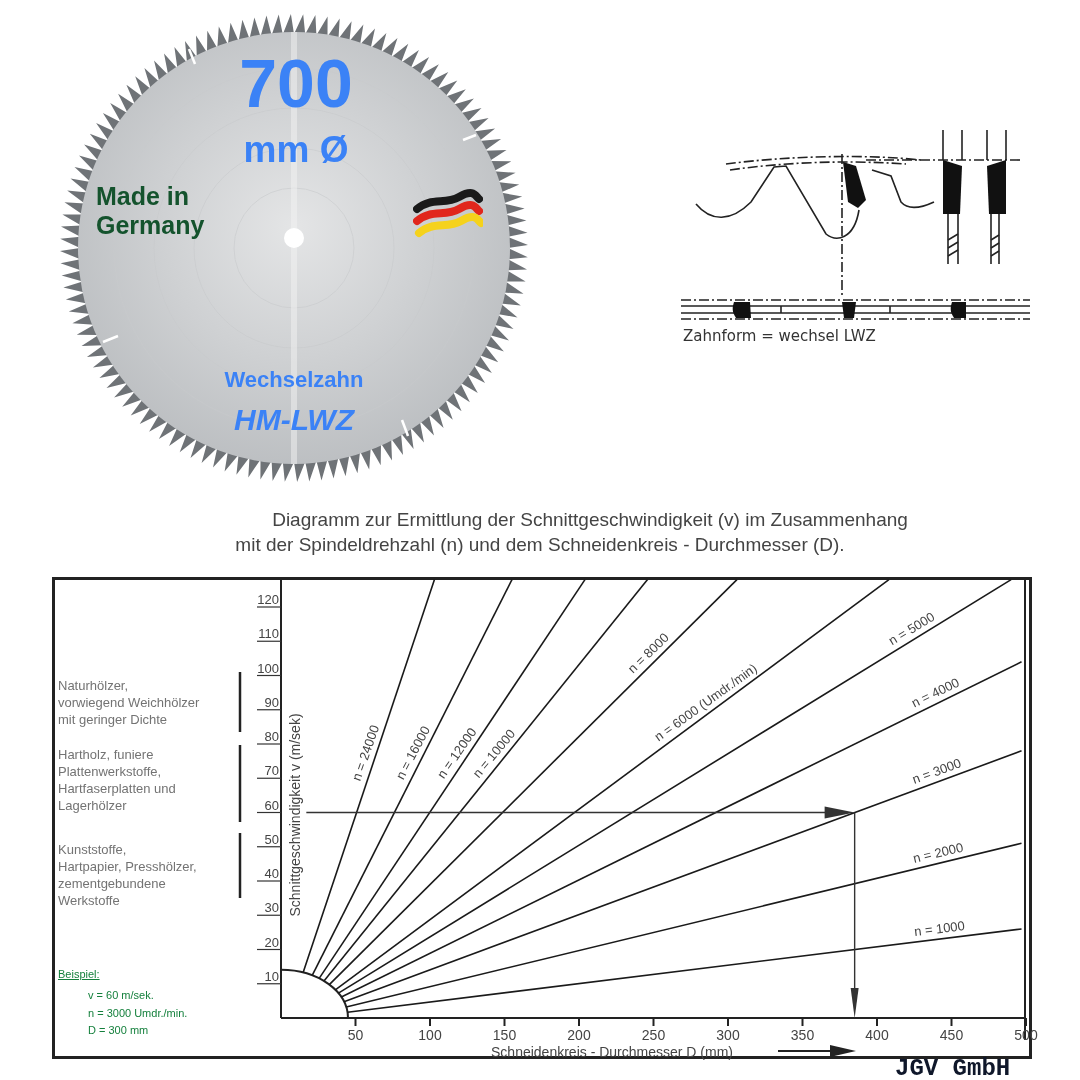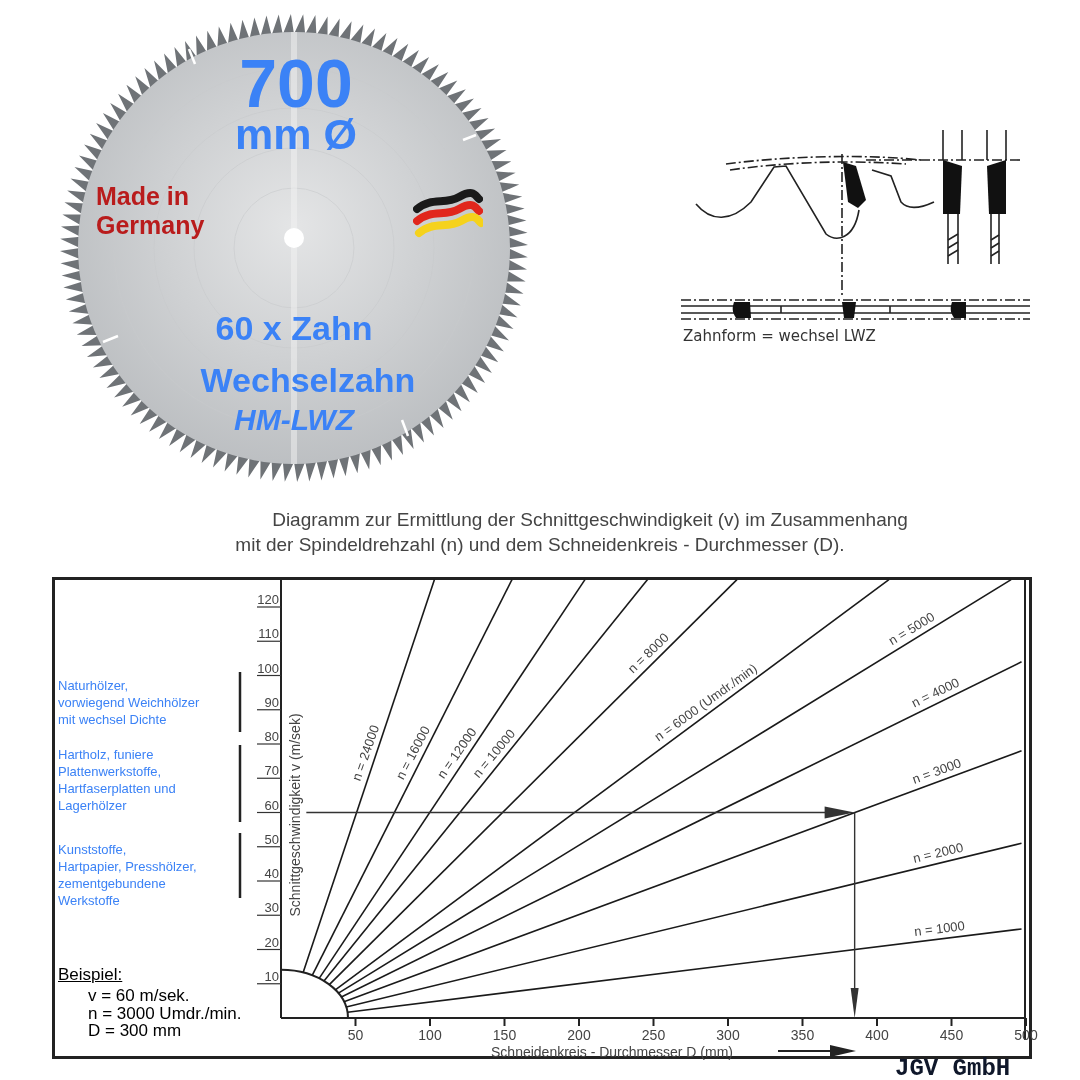--- a/index.html
+++ b/index.html
@@ -1,28 +1,28 @@
 <!DOCTYPE html>
 <html><head>
 <meta charset="utf-8">
 <style>
   html,body{margin:0;padding:0;background:#fff;}
   body{width:1080px;height:1080px;position:relative;overflow:hidden;font-family:"Liberation Sans",sans-serif;}
   .abs{position:absolute;}
   #blade-wrap{left:58px;top:12px;width:472px;height:472px;}
   .blade-text{position:absolute;font-family:"Liberation Sans",sans-serif;font-weight:bold;color:#3b82f6;text-align:center;white-space:nowrap;}
-  .mig{position:absolute;font-family:"Liberation Sans",sans-serif;font-weight:bold;color:#b91c1c;font-size:25px;line-height:29px;}
+  .mig{position:absolute;font-family:"Liberation Sans",sans-serif;font-weight:bold;color:#14532d;font-size:25px;line-height:29px;}
   #tooth-svg{left:676px;top:122px;}
   #tooth-caption{left:683px;top:327px;font-family:"DejaVu Sans",sans-serif;font-size:15px;color:#333;}
   #diag-title{left:0;top:507px;width:1080px;text-align:center;font-family:"Liberation Sans",sans-serif;font-size:19px;color:#444;line-height:25px;}
   #diag-title div:first-child{padding-left:100px;}
   #frame{left:52px;top:577px;width:980px;height:482px;border:3px solid #222;box-sizing:border-box;}
   #chart-svg{left:0;top:0;}
-  .cat{position:absolute;font-family:"Liberation Sans",sans-serif;font-size:13px;color:#3b82f6;line-height:17px;}
-  .ex{position:absolute;font-family:"Liberation Sans",sans-serif;font-size:17px;color:#000000;line-height:17.5px;}
+  .cat{position:absolute;font-family:"Liberation Sans",sans-serif;font-size:13px;color:#737373;line-height:17px;}
+  .ex{position:absolute;font-family:"Liberation Sans",sans-serif;font-size:11px;color:#15803d;line-height:17.5px;}
   #jgv{left:895px;top:1055px;font-family:Liberation Mono, monospace;font-weight:bold;font-size:24px;color:#0f172a;}
 </style>
 </head>
 <body>
 
 <div id="blade-wrap" class="abs">
   <svg width="472" height="472" viewBox="0 0 472 472">
     <defs>
       <radialGradient id="steel" cx="50%" cy="45%" r="60%">
         <stop offset="0" stop-color="#e4e5e6"></stop>
@@ -43,32 +43,31 @@
     <line x1="236" y1="20" x2="236" y2="452" stroke="#f3f3f3" stroke-width="6" opacity="0.5"></line>
     <circle cx="236" cy="226" r="10" fill="#fff"></circle>
     <g stroke="#fff" stroke-width="2.5">
       <line x1="131" y1="37" x2="137" y2="52"></line>
       <line x1="405" y1="128" x2="418" y2="123"></line>
       <line x1="45" y1="330" x2="60" y2="324"></line>
       <line x1="344" y1="408" x2="350" y2="424"></line>
     </g>
   </svg>
   <div class="blade-text" style="left:148px;top:36px;width:180px;font-size:68px;line-height:70px;">700</div>
-  <div class="blade-text" style="left:148px;top:102px;width:180px;font-size:43px;line-height:40px;">mm Ø</div>
+  <div class="blade-text" style="left:148px;top:118px;width:180px;font-size:37px;line-height:40px;">mm Ø</div>
   <div class="mig" style="left:38px;top:170px;">
     <div>Made in</div>
     <div>Germany</div>
   </div>
   <svg class="abs" style="left:355px;top:175px;" width="70" height="55">
     <path d="M4 22 C18 10,32 18,46 10 S62 8,66 12" stroke="#1a1a1a" stroke-width="8" fill="none" stroke-linecap="round"></path>
     <path d="M4 34 C18 22,32 30,46 22 S62 20,66 24" stroke="#e1261c" stroke-width="8" fill="none" stroke-linecap="round"></path>
     <path d="M6 46 C20 34,34 42,48 34 S64 32,68 36" stroke="#f5d21c" stroke-width="8" fill="none" stroke-linecap="round"></path>
   </svg>
-  <div class="blade-text" style="left:100px;top:296px;width:272px;font-size:34px;line-height:40px;">60 x Zahn</div>
-  <div class="blade-text" style="left:104px;top:350px;width:292px;font-size:34px;line-height:36px;">Wechselzahn</div>
+  <div class="blade-text" style="left:90px;top:350px;width:292px;font-size:22px;line-height:36px;">Wechselzahn</div>
   <div class="blade-text" style="left:100px;top:390px;width:272px;font-size:30px;line-height:36px;font-style:italic;">HM-LWZ</div>
 </div>
 
 <svg id="tooth-svg" class="abs" width="360" height="200" viewBox="0 0 360 200">
   <g fill="none" stroke="#222" stroke-width="1.6">
 
     <path d="M50 42 C110 34,190 32,245 38" stroke-dasharray="10,3,2,3"></path>
     <path d="M54 48 C110 40,170 38,230 42" stroke-dasharray="10,3,2,3"></path>
     <line x1="190" y1="38" x2="345" y2="38" stroke-dasharray="10,3,2,3"></line>
     <line x1="166" y1="32" x2="166" y2="175" stroke-dasharray="10,3,2,3"></line>
@@ -108,21 +107,21 @@
 <div id="diag-title" class="abs">
   <div>Diagramm zur Ermittlung der Schnittgeschwindigkeit (v) im Zusammenhang</div>
   <div>mit der Spindeldrehzahl (n) und dem Schneidenkreis - Durchmesser (D).</div>
 </div>
 
 <div id="frame" class="abs"></div>
 
 <div class="cat" style="left:58px;top:677px;">
   <div>Naturhölzer,</div>
   <div>vorwiegend Weichhölzer</div>
-  <div>mit wechsel Dichte</div>
+  <div>mit geringer Dichte</div>
 </div>
 <div class="cat" style="left:58px;top:746px;">
   <div>Hartholz, funiere</div>
   <div>Plattenwerkstoffe,</div>
   <div>Hartfaserplatten und</div>
   <div>Lagerhölzer</div>
 </div>
 <div class="cat" style="left:58px;top:841px;">
   <div>Kunststoffe,</div>
   <div>Hartpapier, Presshölzer,</div>

